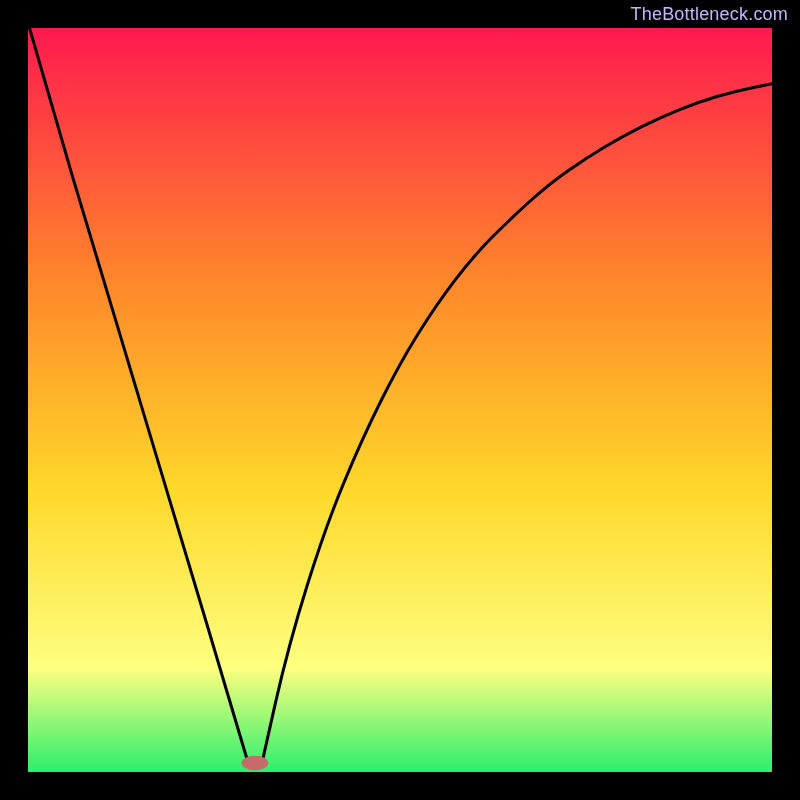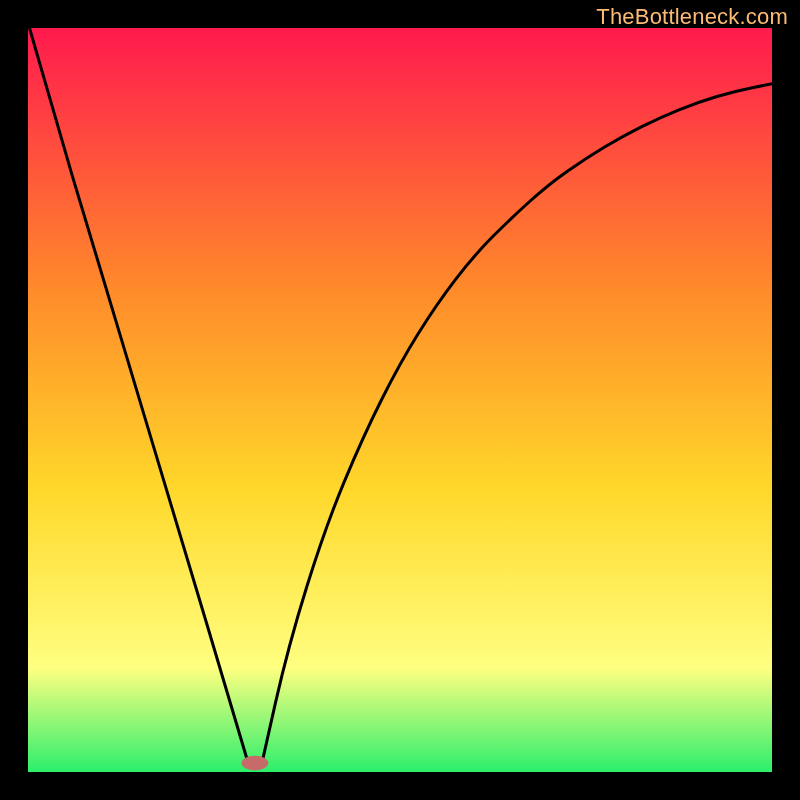--- a/index.html
+++ b/index.html
@@ -14,22 +14,22 @@
   .frame {
     position: relative;
     width: 800px;
     height: 800px;
     background: #000;
   }
   .watermark {
     position: absolute;
     top: 4px;
     right: 12px;
-    color: #fdba74;
-    font-size: 22px;
+    color: #c4b5fd;
+    font-size: 18px;
     font-weight: 500;
     letter-spacing: 0.2px;
     user-select: none;
   }
   .plot {
     position: absolute;
     left: 28px;
     top: 28px;
     width: 744px;
     height: 744px;

